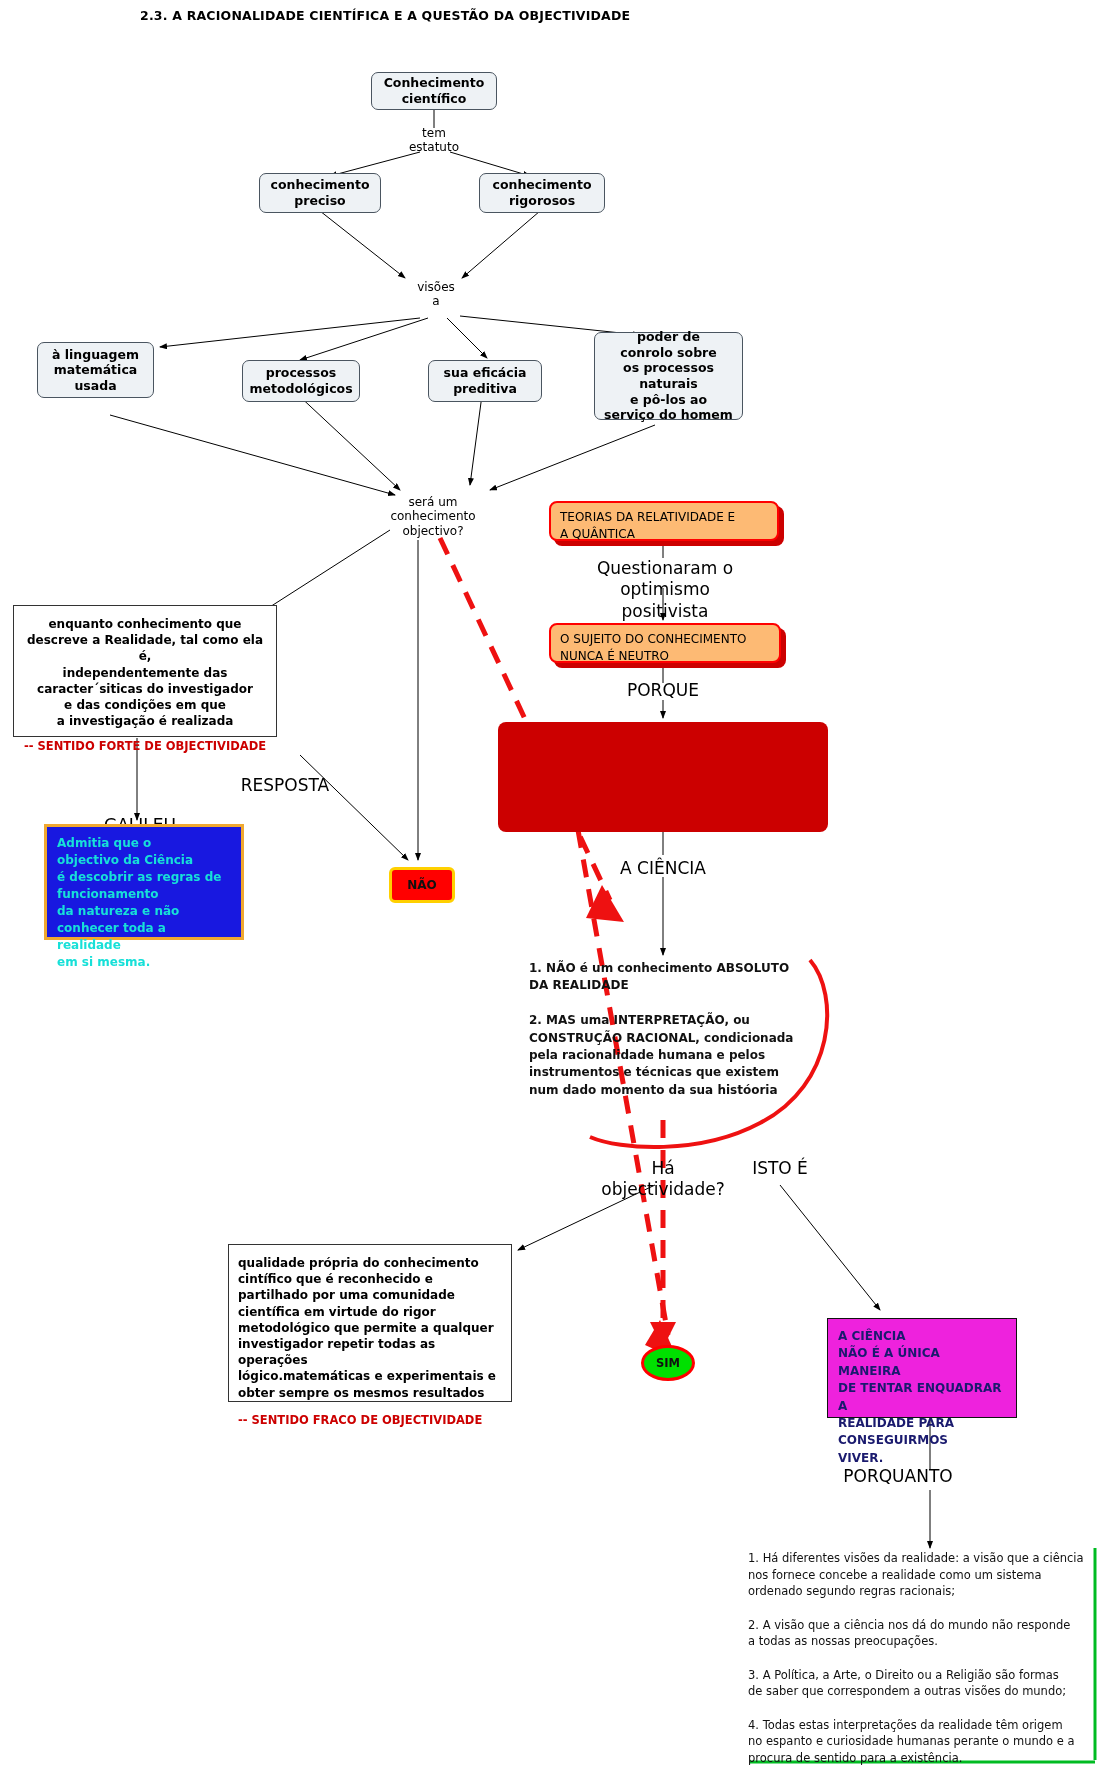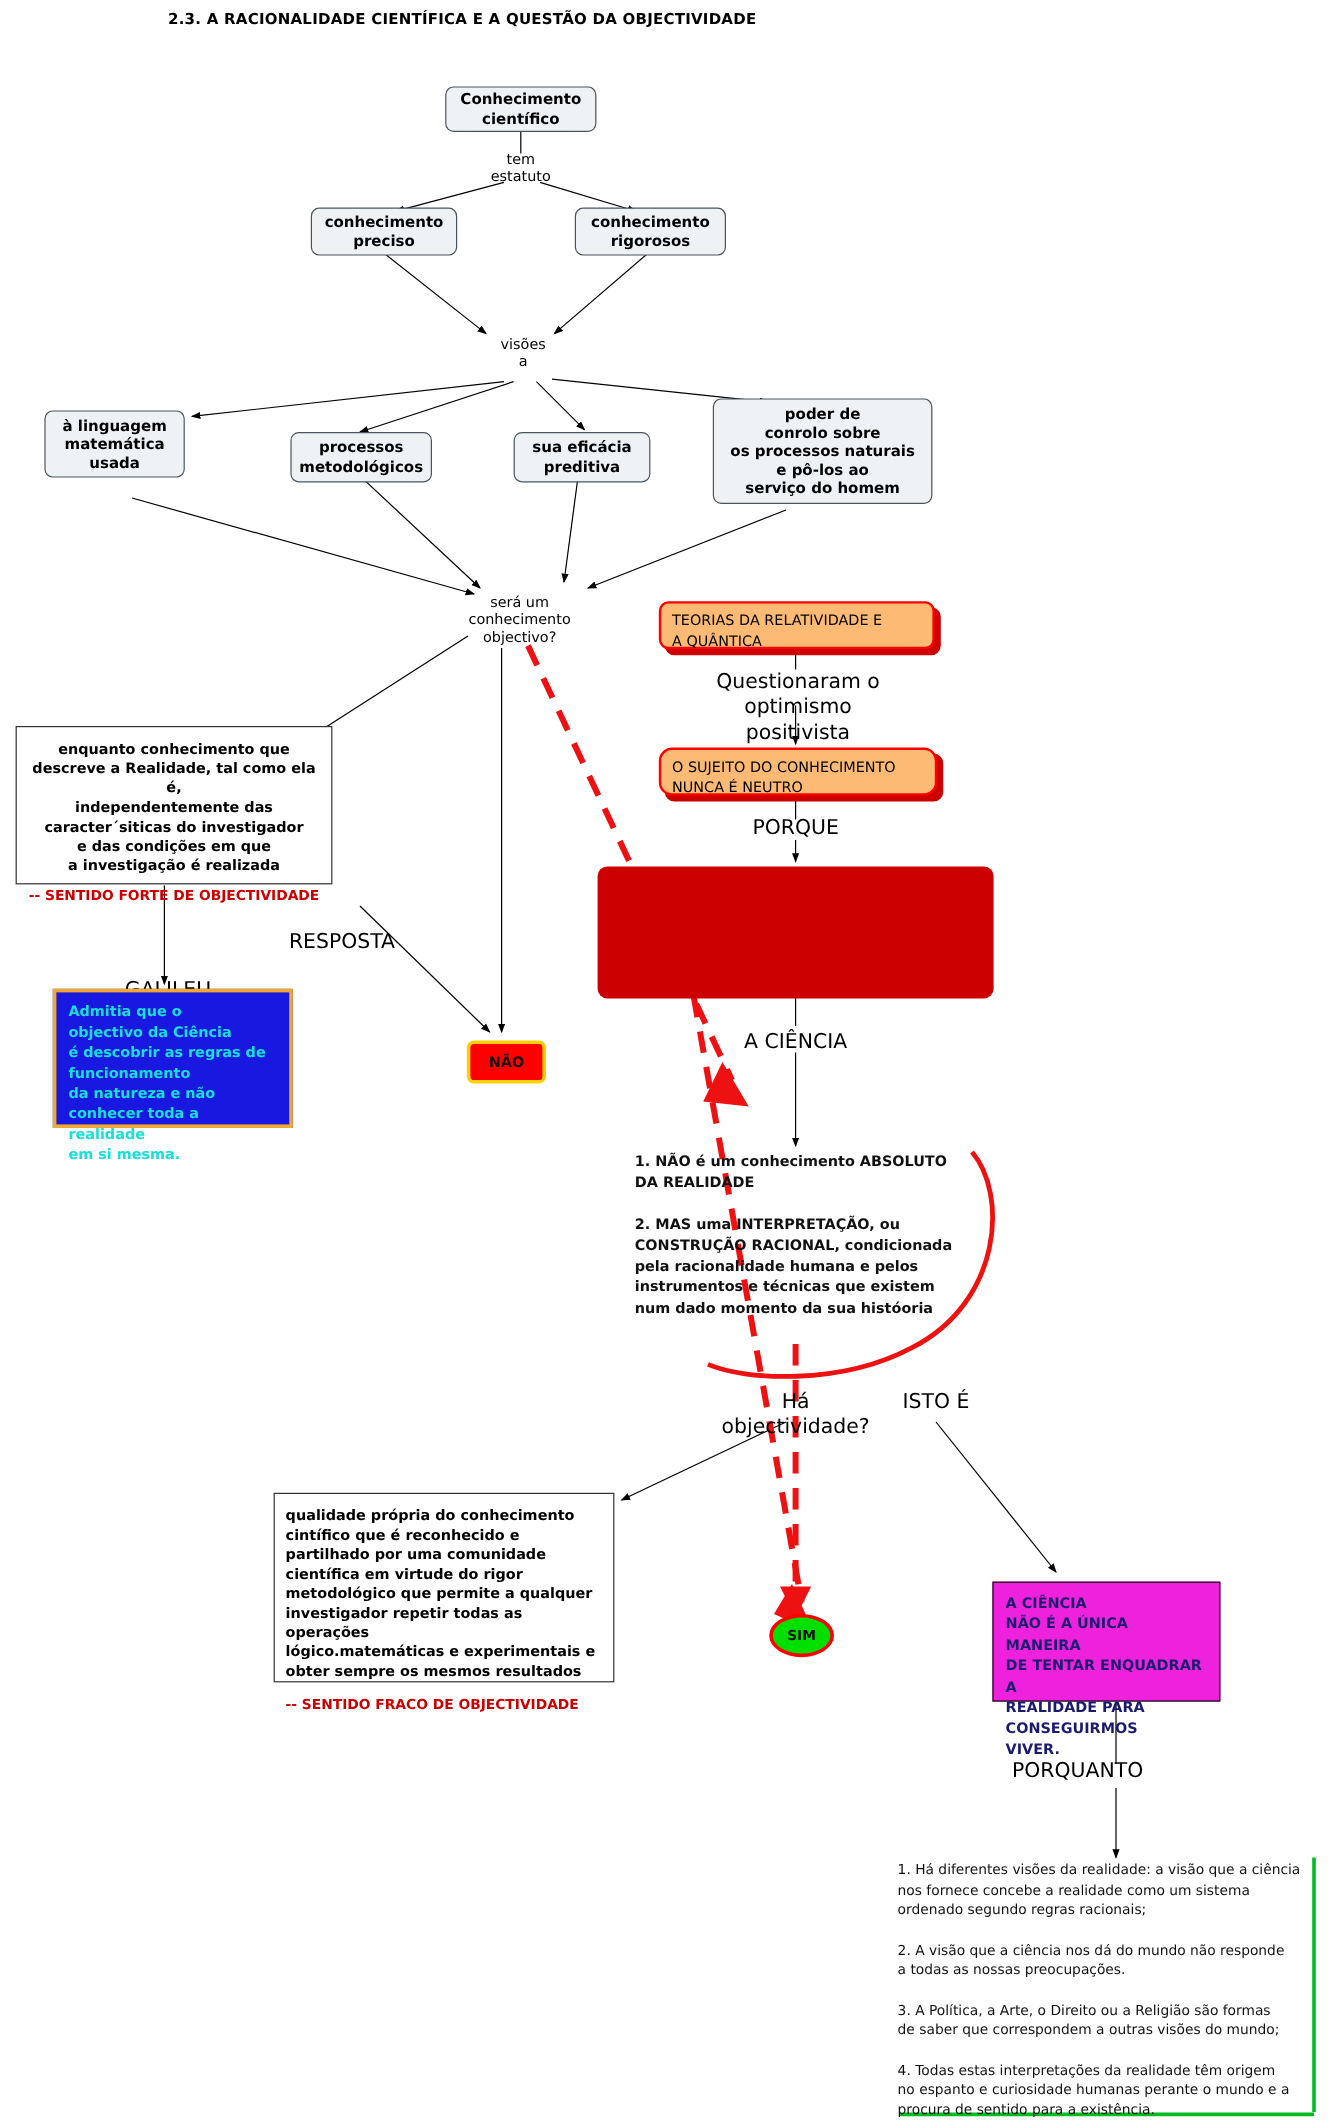--- a/index.html
+++ b/index.html
@@ -126,21 +126,21 @@
   <div class="node boxgray" style="left:242px;top:360px;width:118px;height:42px;">
     <span style="white-space:pre-line">processos
 metodológicos</span>
   </div>
 
   <div class="node boxgray" style="left:428px;top:360px;width:114px;height:42px;">
     <span style="white-space:pre-line">sua eficácia
 preditiva</span>
   </div>
 
-  <div class="node boxgray" style="left:594px;top:332px;width:183px;height:88px;">
+  <div class="node boxgray" style="left:594px;top:332px;width:149px;height:88px;">
     <span style="white-space:pre-line">poder de
 conrolo sobre
 os processos naturais
 e pô-los ao
 serviço do homem</span>
   </div>
 
   <div class="lbl" style="left:378px;top:495px;width:110px;white-space:pre-line">será um
 conhecimento
 objectivo?</div>
@@ -148,21 +148,21 @@
   <div class="shadow" style="left:554px;top:506px;width:230px;height:40px;"></div>
   <div class="node greenbox" style="left:549px;top:501px;width:230px;height:40px;padding:6px 9px;">
     <span style="white-space:pre-line">TEORIAS DA RELATIVIDADE E
 A QUÂNTICA</span>
   </div>
 
   <div class="smalllabel" style="left:580px;top:558px;width:170px;white-space:pre-line">Questionaram o
 optimismo positivista</div>
 
   <div class="shadow" style="left:554px;top:628px;width:232px;height:40px;"></div>
-  <div class="node greenbox" style="left:549px;top:623px;width:232px;height:40px;padding:6px 9px;border-radius:11px;">
+  <div class="node greenbox" style="left:549px;top:623px;width:232px;height:40px;padding:6px 9px;">
     <span style="white-space:pre-line">O SUJEITO DO CONHECIMENTO
 NUNCA É NEUTRO</span>
   </div>
 
   <div class="smalllabel" style="left:618px;top:680px;width:90px;">PORQUE</div>
 
   <div class="shadow" style="left:498px;top:722px;width:330px;height:110px;"></div>
 
   <div class="smalllabel" style="left:618px;top:858px;width:90px;">A CIÊNCIA</div>
 

